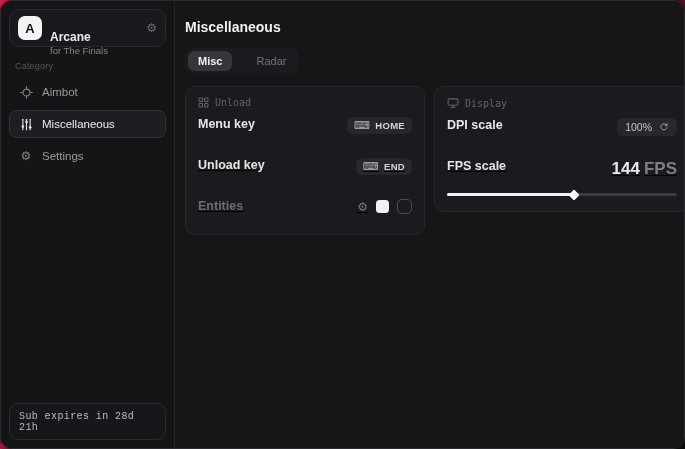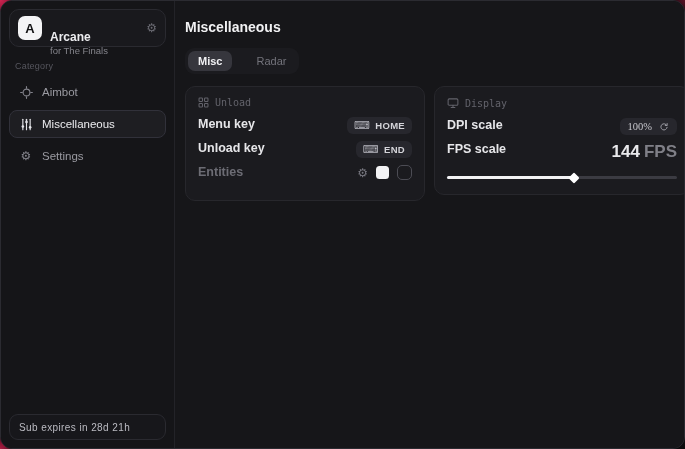--- a/index.html
+++ b/index.html
@@ -54,21 +54,21 @@
     border:1px solid transparent;
     font-size:11.5px; color:#9a9aa1; cursor:pointer;
   }
   .nav-item .nicon { width:14px; height:14px; color:#83838b; display:flex; align-items:center; justify-content:center; font-size:12px; }
   .nav-item.active { background:#1e1e22; border-color:#31313a; color:#ececef; }
   .nav-item.active .nicon { color:#e4e4e8; }
   .side-spacer { flex:1; }
   .status-card {
     background:#17171b; border:1px solid #2a2a30; border-radius:9px;
     padding:7px 9px 6px;
-    font-family:Liberation Sans, sans-serif;
+    font-family:Liberation Mono, monospace;
   }
   .status-line1 { font-size:10px; color:#bbbbc2; letter-spacing:.4px; }
   .status-line2 { font-size:8.5px; font-weight:700; color:#8e8e96; margin-top:3px; letter-spacing:.2px; }
   
   .main { flex:1; padding:14px 14px 0 10px; background:#161619; }
   .page-title { font-size:14px; font-weight:700; color:#f1f1f3; margin:4px 0 13px; }
   .tabs {
     display:inline-flex; gap:14px;
     background:#1b1b1f; border-radius:9px; padding:3px;
   }
@@ -88,39 +88,39 @@
   .card-head {
     display:flex; align-items:center; gap:6px;
     font-family:"DejaVu Sans Mono", monospace;
     font-size:10px; color:#63636b; margin-bottom:9px;
   }
   .card-head svg { color:#63636b; }
   .crow {
     display:flex; justify-content:space-between; align-items:flex-start;
     min-height:23px;
   }
-  .crow + .crow { margin-top:1px; }
+  .crow + .crow { margin-top:18px;text-decoration:underline; }
   .row-label { font-size:12.5px; font-weight:600; color:#e6e6e9; }
   .row-label.dim { color:#6c6c74; }
   .keybtn {
     display:inline-flex; align-items:center; gap:5px;
     background:#27272d; border:none; border-radius:6px;
     padding:2px 7px; cursor:pointer;
     color:#d4d4d9; font-family:inherit; font-size:9.5px; font-weight:700; letter-spacing:.3px;
   }
   .kbd-glyph { font-size:11px; color:#b9b9c0; font-weight:400; }
   .row-controls { display:flex; align-items:center; gap:8px; }
   .mini-gear { color:#77777f; font-size:12px; cursor:pointer; }
   .swatch { width:13px; height:13px; background:#f2f2f4; border-radius:3.5px; cursor:pointer; }
   .checkbox { width:15px; height:15px; border:1.5px solid #4c4c54; border-radius:5px; background:transparent; cursor:pointer; }
   .dpi-control {
     display:inline-flex; align-items:center; gap:7px;
     background:#27272d; border:none; border-radius:6px;
     padding:3px 8px; cursor:pointer;
-    color:#c7c7cd; font-family:Liberation Serif, serif; font-size:10.5px;
+    color:#c7c7cd; font-family:Liberation Sans, sans-serif; font-size:10.5px;
   }
   .dpi-control svg { color:#9a9aa2; }
   .fps-value { font-size:17px; }
   .fps-num { font-weight:700; color:#e9e9ec; }
   .fps-unit { font-weight:600; color:#7f7f87; margin-left:4px; }
   .slider { position:relative; height:10px; margin-top:7px; cursor:pointer; }
   .slider-track { position:absolute; left:0; right:0; top:4px; height:3px; background:#3b3b42; border-radius:2px; }
   .slider-fill { position:absolute; left:0; top:4px; height:3px; background:#f2f2f4; border-radius:2px; }
   .slider-handle {
     position:absolute; top:1.5px; width:8px; height:8px; background:#ffffff;

